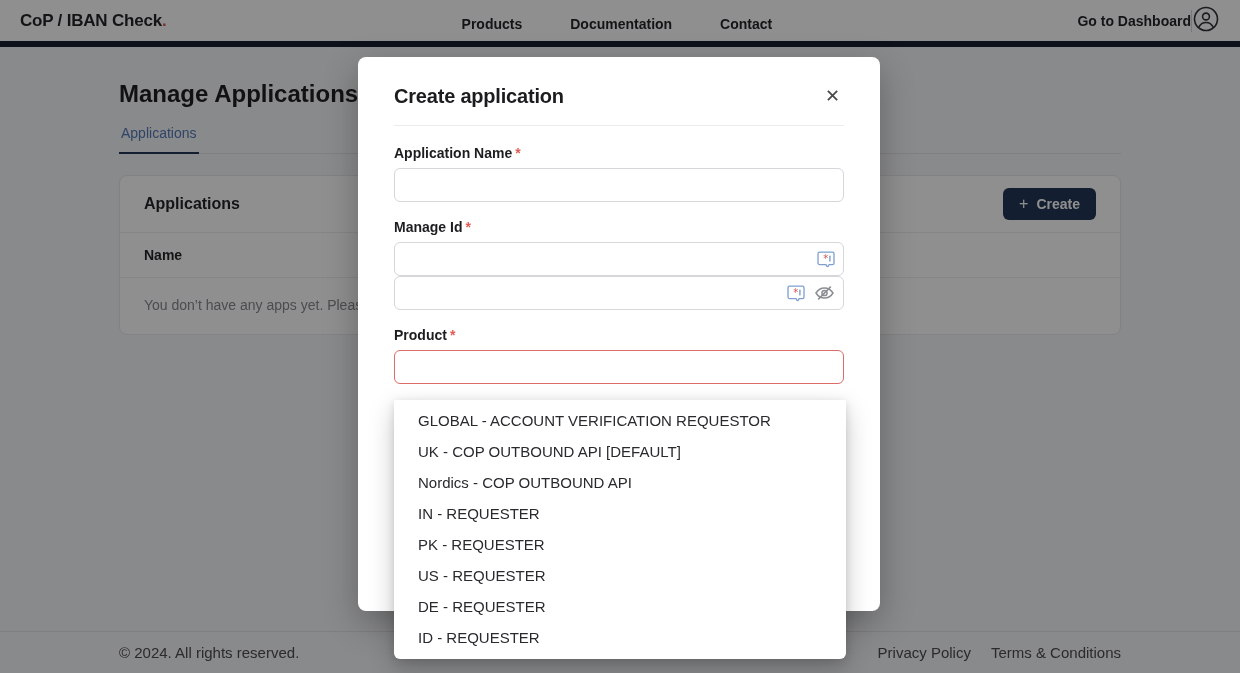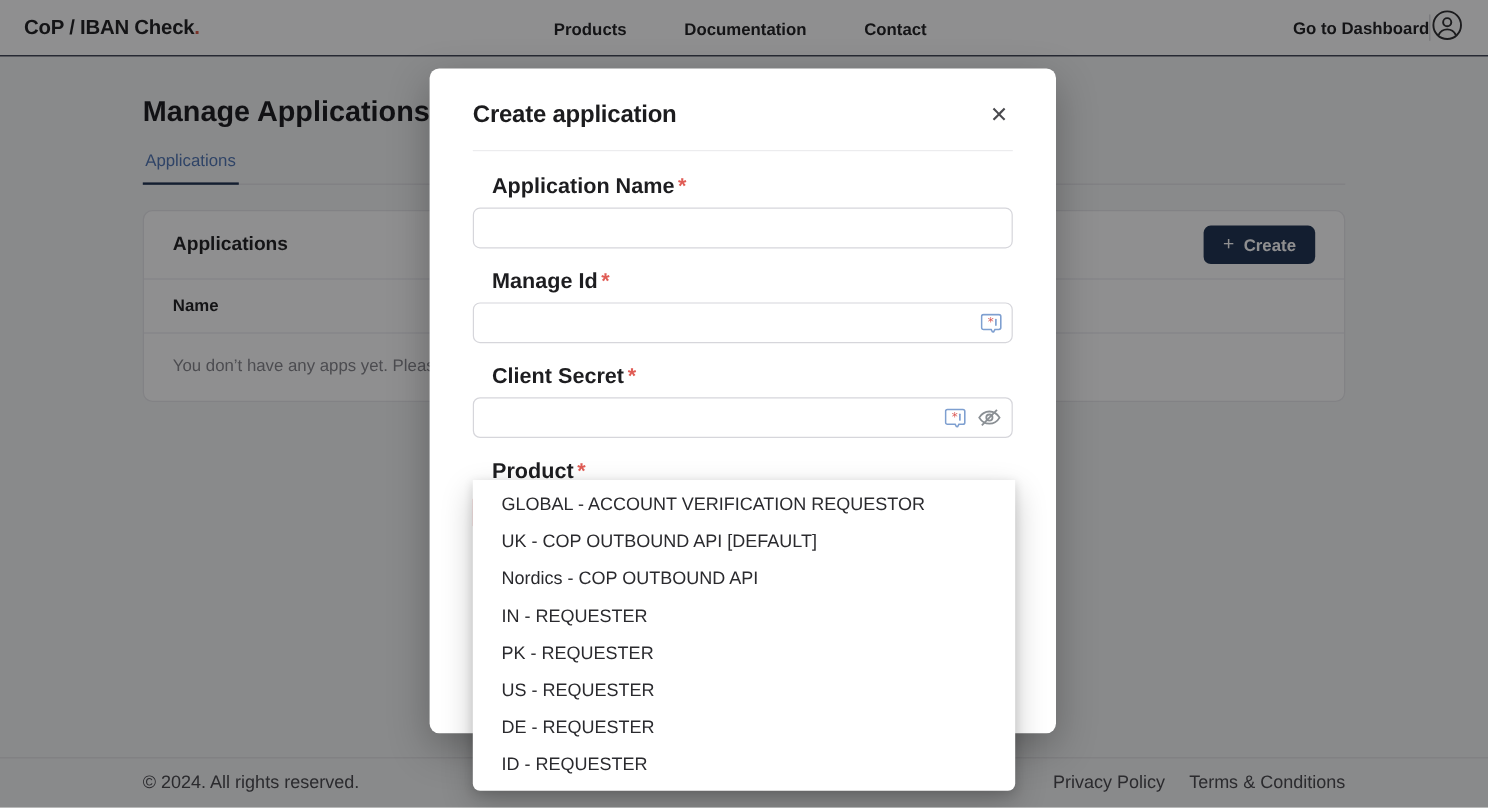--- a/index.html
+++ b/index.html
@@ -8,21 +8,21 @@
     font-family: "Liberation Sans", "DejaVu Sans", sans-serif;
     color: #1c1c1e;
     position: relative;
     overflow: hidden;
     background: #f4f5f6;
   }
   .app { height: 673px; display: flex; flex-direction: column; }
 
   
   .header {
-    height: 47px; background: #ffffff; border-bottom: 1px solid #0f172a;
+    height: 47px; background: #ffffff; border-bottom: 6px solid #0f172a;
     display: flex; align-items: center; justify-content: space-between;
     padding: 0 20px; position: relative; flex: 0 0 auto;
   }
   .logo { font-size: 17px; font-weight: 700; letter-spacing: -0.2px; cursor: pointer; }
   .logo .dot { color: #d85a45; }
   .main-nav {
     position: absolute; left: 50%; top: 0; transform: translateX(-51%);
     height: 47px; display: flex; align-items: center; gap: 48px; text-align: right;
   }
   .nav-item { font-size: 14px; font-weight: 700; color: #1c1c1e; cursor: pointer; }
@@ -87,21 +87,21 @@
   .modal-header {
     padding: 28px 36px 0 36px; display: flex; align-items: flex-start; justify-content: space-between;
   }
   .modal-title { font-size: 20px; font-weight: 700; letter-spacing: -0.2px; }
   .modal-close {
     background: none; border: none; font-size: 18px; color: #4a4a4e; cursor: pointer;
     line-height: 1; padding: 2px 4px; font-family: inherit;
   }
   .modal-hr { margin: 17px 36px 0 36px; border: none; border-top: 1px solid #ececee; }
   .modal-body { padding: 19px 36px 0 36px; }
-  .field-label { font-size: 18px; font-weight: 700; color: #1d1d20; margin: 17px 0 7px 16px; }
+  .field-label { font-size: 14px; font-weight: 700; color: #1d1d20; margin: 17px 0 7px 0; }
   .field-label:first-child { margin-top: 0; }
   .req { color: #e05c55; margin-left: 3px; }
   .input-wrap { position: relative; }
   .text-input {
     width: 100%; height: 34px; border: 1px solid #d6d6db; border-radius: 6px;
     padding: 0 64px 0 10px; font-size: 14px; font-family: inherit; color: #1c1c1e;
     outline: none; background: #ffffff;
   }
   .input-icons {
     position: absolute; right: 9px; top: 0; height: 34px;
@@ -222,23 +222,20 @@
         <span class="icon-badge">
           <svg width="18" height="17" viewBox="0 0 18 17" fill="none">
             <path d="M2.6 1.2h12.8c0.9 0 1.6 0.7 1.6 1.6v9.2c0 0.9-0.7 1.6-1.6 1.6h-3.3l-1.1 2-1-0.1-1-1.9H2.6c-0.9 0-1.6-0.7-1.6-1.6V2.8c0-0.9 0.7-1.6 1.6-1.6z" stroke="#7e9fd0" stroke-width="1.3" fill="#ffffff"></path>
             <text x="6.2" y="10.8" font-size="10" fill="#d9534f" font-family="DejaVu Sans, sans-serif">*</text>
             <rect x="12.2" y="4.6" width="1.4" height="6" rx="0.7" fill="#7e9fd0"></rect>
           </svg>
         </span>
       </span>
     </div>
 
-    <div class="field-label">
-      <span>Client Secret</span><span class="req">*</span>
-    </div>
     <div class="input-wrap">
       <input class="text-input" type="password" value="" style="">
       <span class="input-icons">
         <span class="icon-badge">
           <svg width="18" height="17" viewBox="0 0 18 17" fill="none">
             <path d="M2.6 1.2h12.8c0.9 0 1.6 0.7 1.6 1.6v9.2c0 0.9-0.7 1.6-1.6 1.6h-3.3l-1.1 2-1-0.1-1-1.9H2.6c-0.9 0-1.6-0.7-1.6-1.6V2.8c0-0.9 0.7-1.6 1.6-1.6z" stroke="#7e9fd0" stroke-width="1.3" fill="#ffffff"></path>
             <text x="6.2" y="10.8" font-size="10" fill="#d9534f" font-family="DejaVu Sans, sans-serif">*</text>
             <rect x="12.2" y="4.6" width="1.4" height="6" rx="0.7" fill="#7e9fd0"></rect>
           </svg>
         </span>

